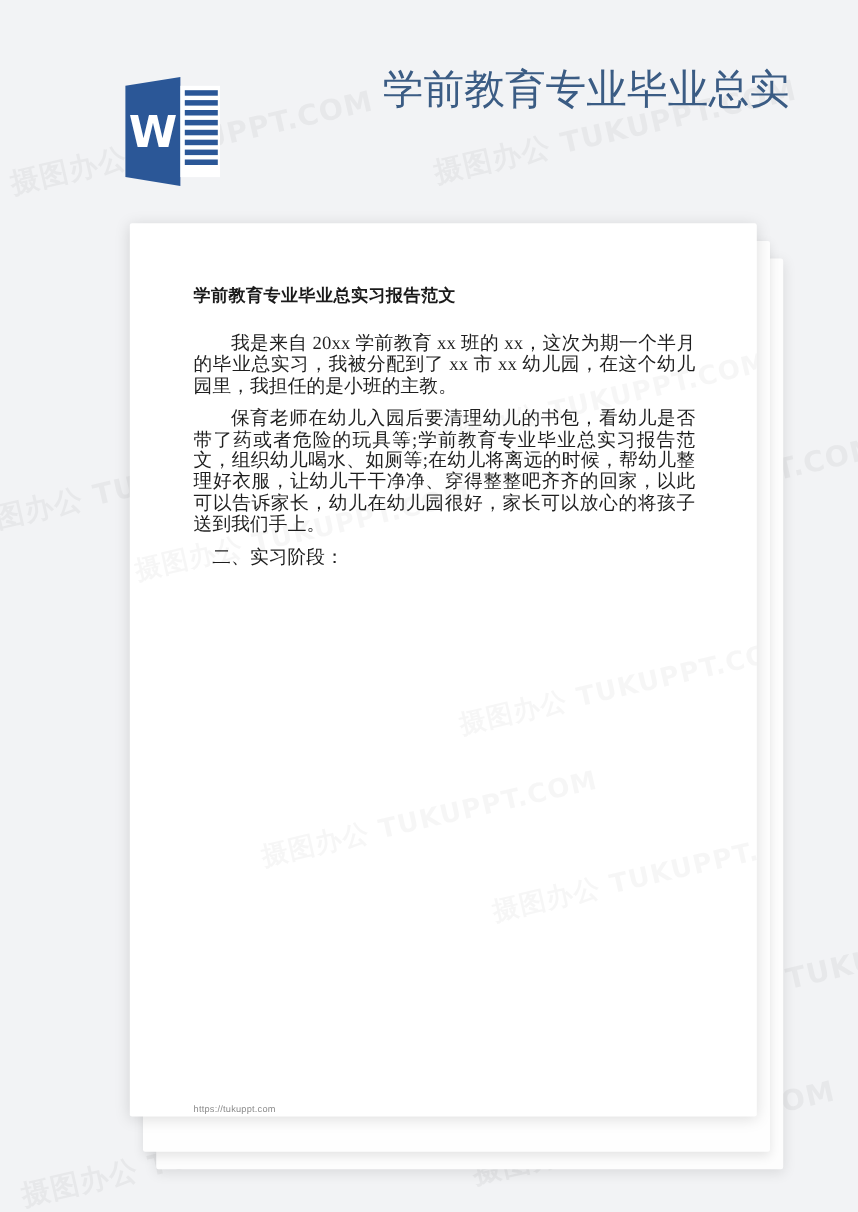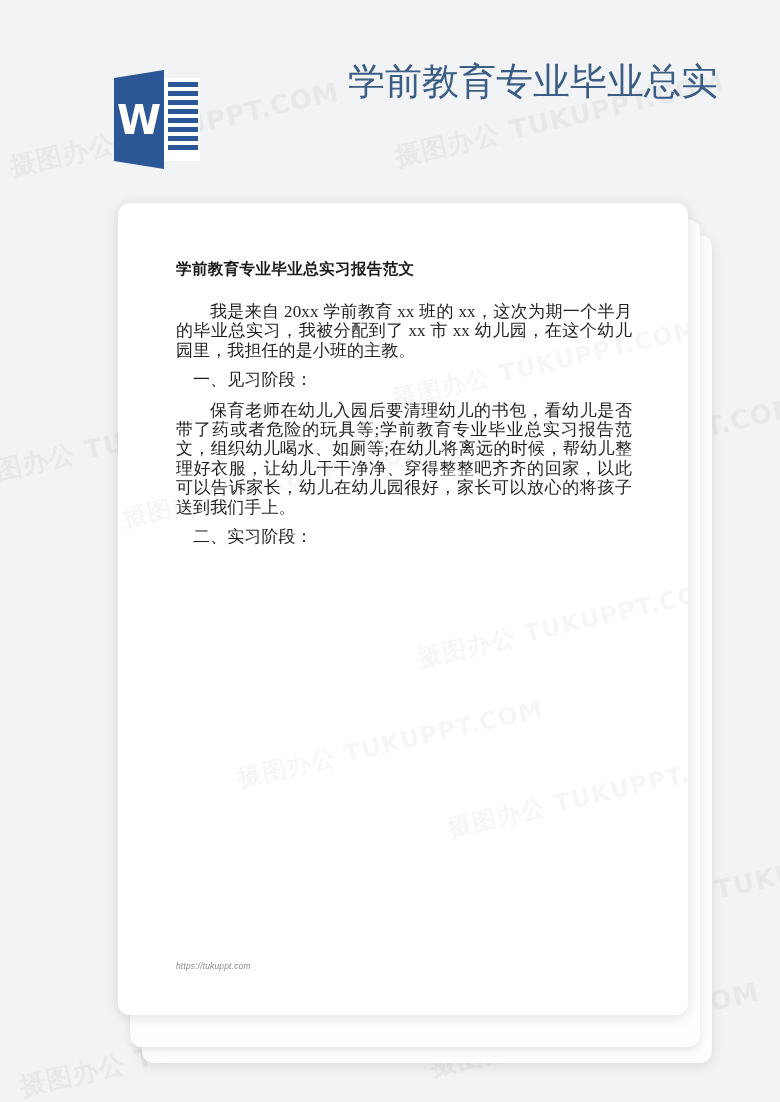--- a/index.html
+++ b/index.html
@@ -74,21 +74,21 @@
     position: absolute;
     left: 118px;
     top: 203px;
     width: 570px;
     height: 830px;
     z-index: 1;
   }
   .sheet {
     position: absolute;
     background: #ffffff;
-    border-radius: 12px;
+    border-radius: 2px;
   }
   #sheet-back-2 {
     left: 24px;
     top: 32px;
     width: 570px;
     height: 828px;
     box-shadow: 0 3px 12px rgba(0,0,0,0.10);
     background: #fdfdfd;
   }
   #sheet-back-1 {
@@ -138,26 +138,25 @@
     letter-spacing: 0.1px;
   }
   .para.heading {
     text-indent: 1em;
     margin-bottom: 11px;
   }
 
   #doc-footer-url {
     position: absolute;
     left: 58px;
-    top: 758px;
+    top: 800px;
     font-family: "Liberation Sans", "DejaVu Sans", sans-serif;
     font-size: 8.4px;
     color: #8a8a8a;
     letter-spacing: 0.2px;
-    font-style: italic;
   }
 
   
   .page-wm {
     position: absolute;
     white-space: nowrap;
     transform: rotate(-13deg);
     transform-origin: left center;
     color: rgba(0, 0, 0, 0.035);
     font-family: "DejaVu Sans", sans-serif;
@@ -216,21 +215,20 @@
 
   <div class="sheet" id="sheet-back-2"></div>
   <div class="sheet" id="sheet-back-1"></div>
 
   <div class="sheet" id="sheet-front">
 
     <div id="doc-body">
       <div id="doc-title">学前教育专业毕业总实习报告范文</div>
       <div id="doc-paragraphs">
           <div class="para">我是来自 20xx 学前教育 xx 班的 xx，这次为期一个半月的毕业总实习，我被分配到了 xx 市 xx 幼儿园，在这个幼儿园里，我担任的是小班的主教。</div>
-          <div class="para heading">一、见习阶段：</div>
           <div class="para">保育老师在幼儿入园后要清理幼儿的书包，看幼儿是否带了药或者危险的玩具等;学前教育专业毕业总实习报告范文，组织幼儿喝水、如厕等;在幼儿将离远的时候，帮幼儿整理好衣服，让幼儿干干净净、穿得整整吧齐齐的回家，以此可以告诉家长，幼儿在幼儿园很好，家长可以放心的将孩子送到我们手上。</div>
           <div class="para heading">二、实习阶段：</div>
         </div>
     </div>
 
     <div id="doc-footer-url">https://tukuppt.com</div>
 
   <div class="page-wm" style="left: 275px; top: 180px;">摄图办公 TUKUPPT.COM</div>
       <div class="page-wm" style="left: 5px; top: 300px;">摄图办公 TUKUPPT.COM</div>
       <div class="page-wm" style="left: 300px; top: 440px;">摄图办公 TUKUPPT.COM</div>

